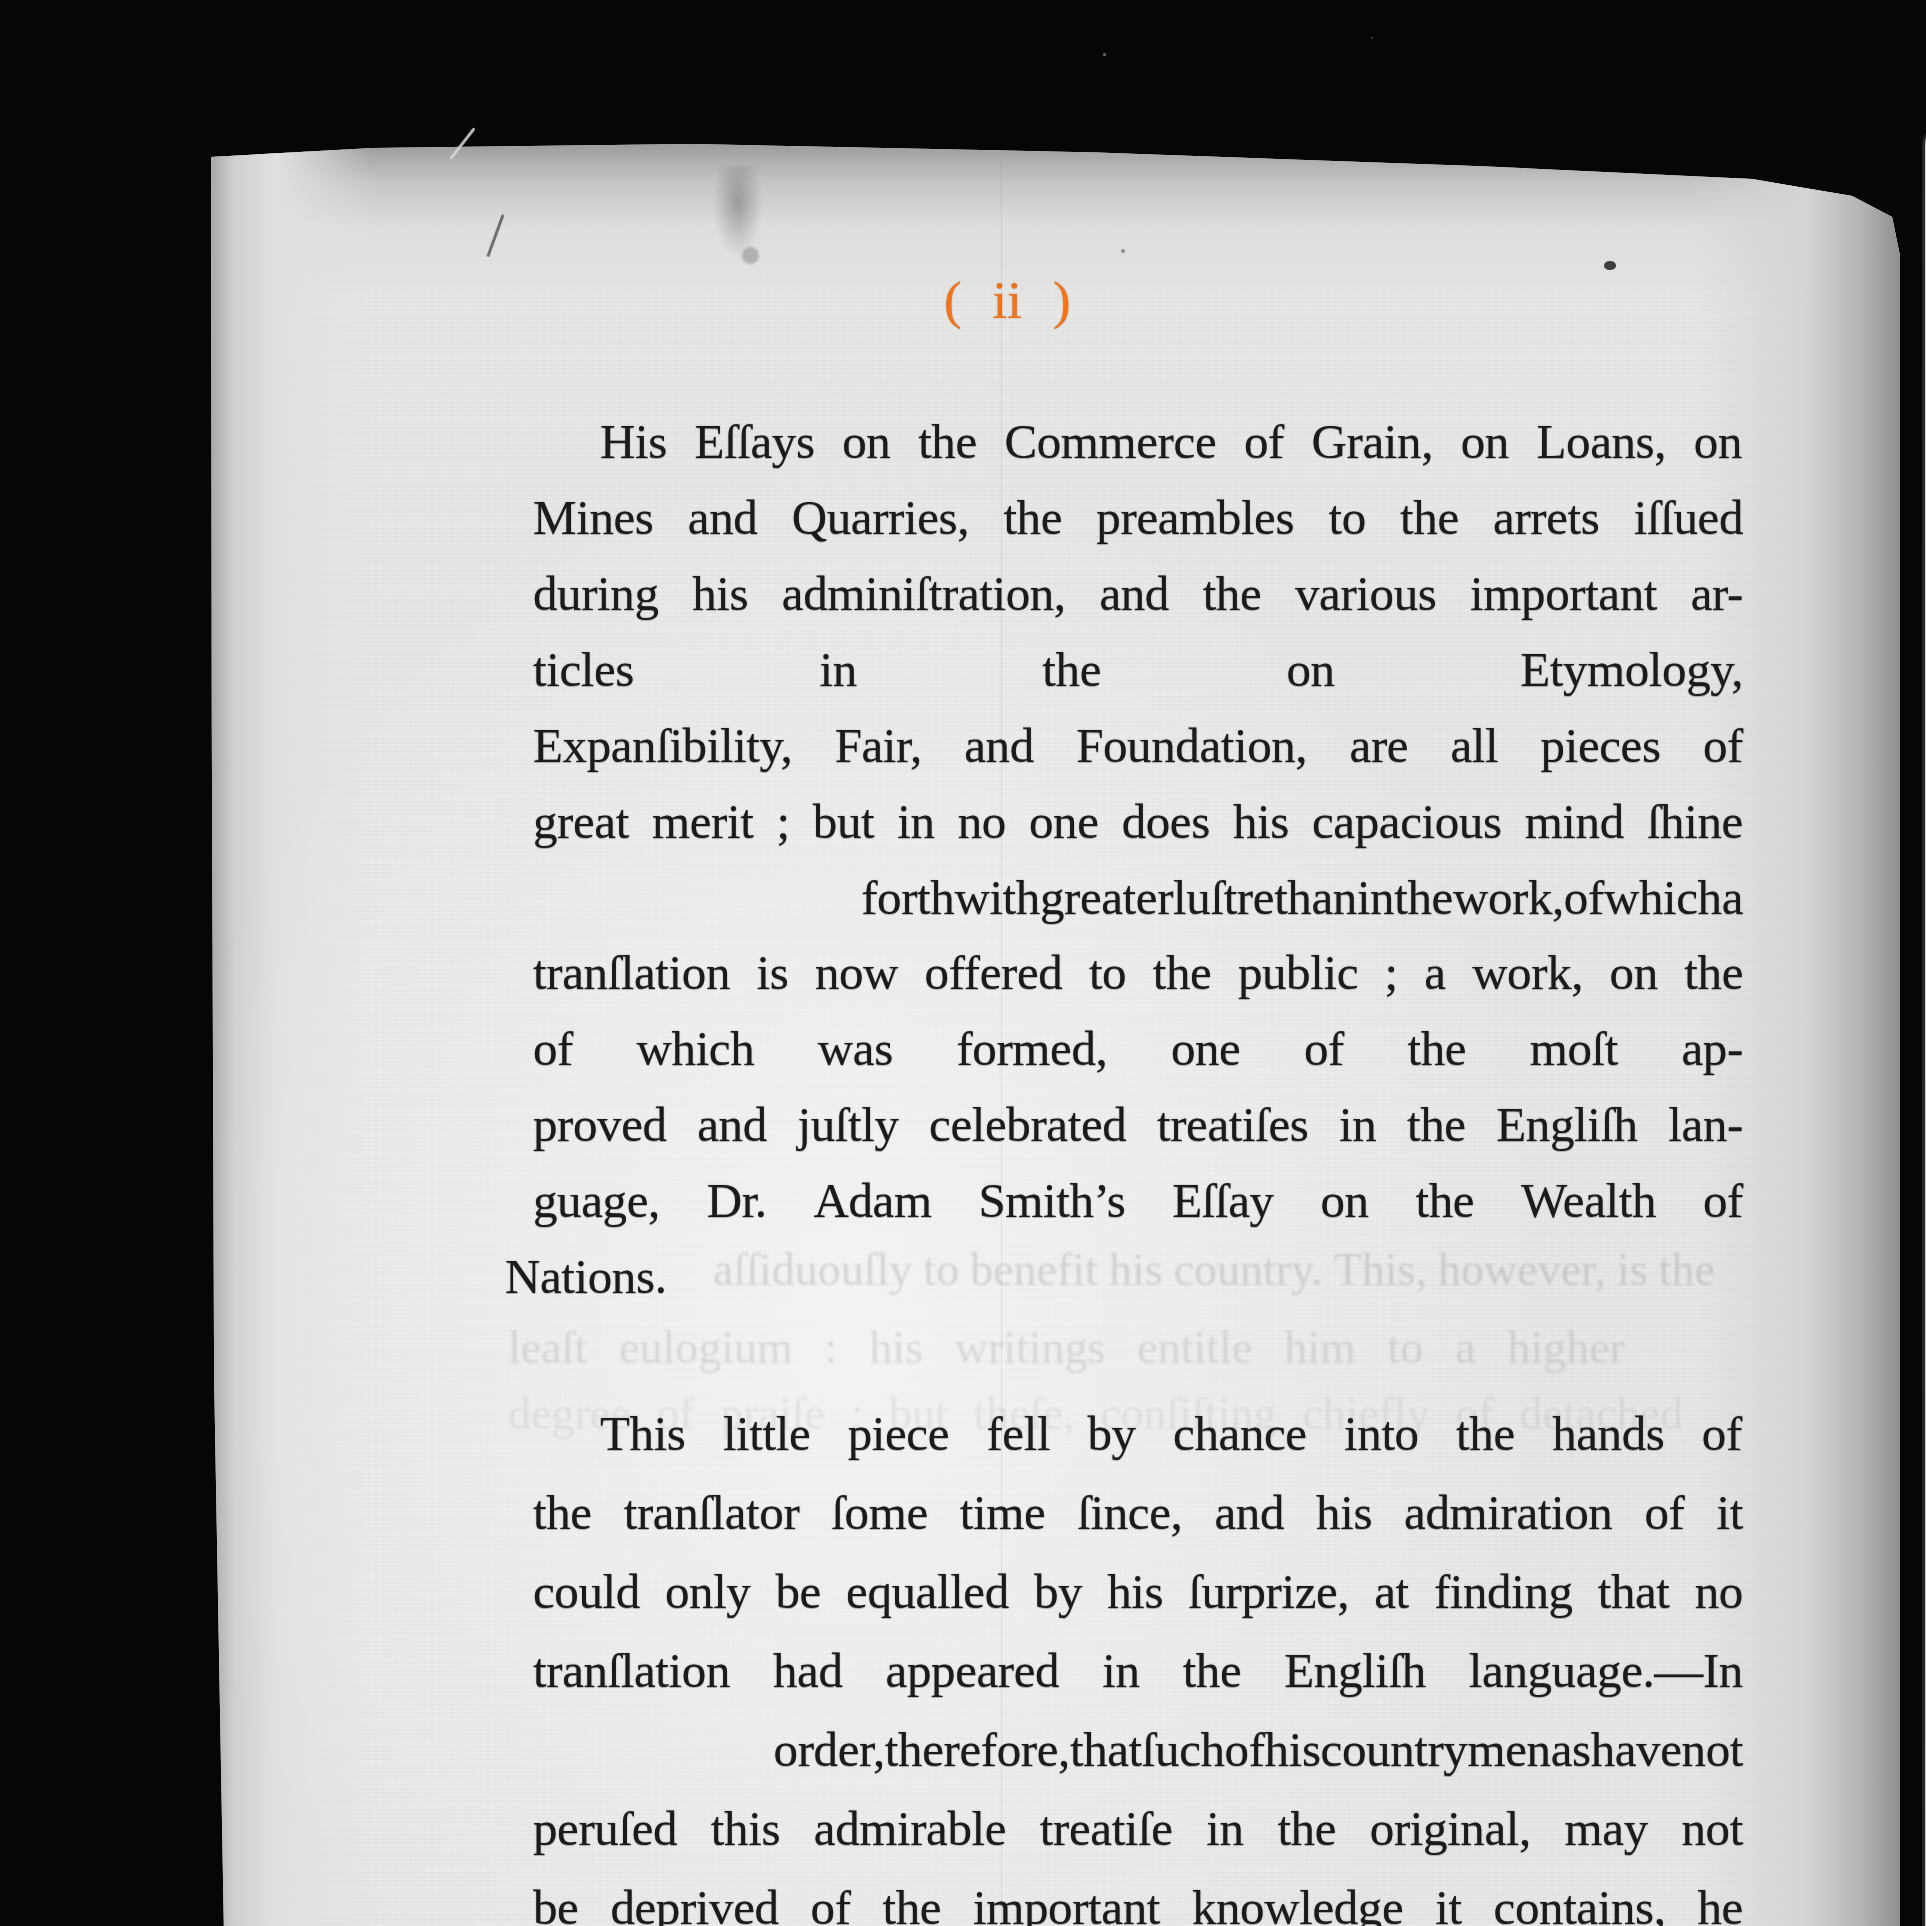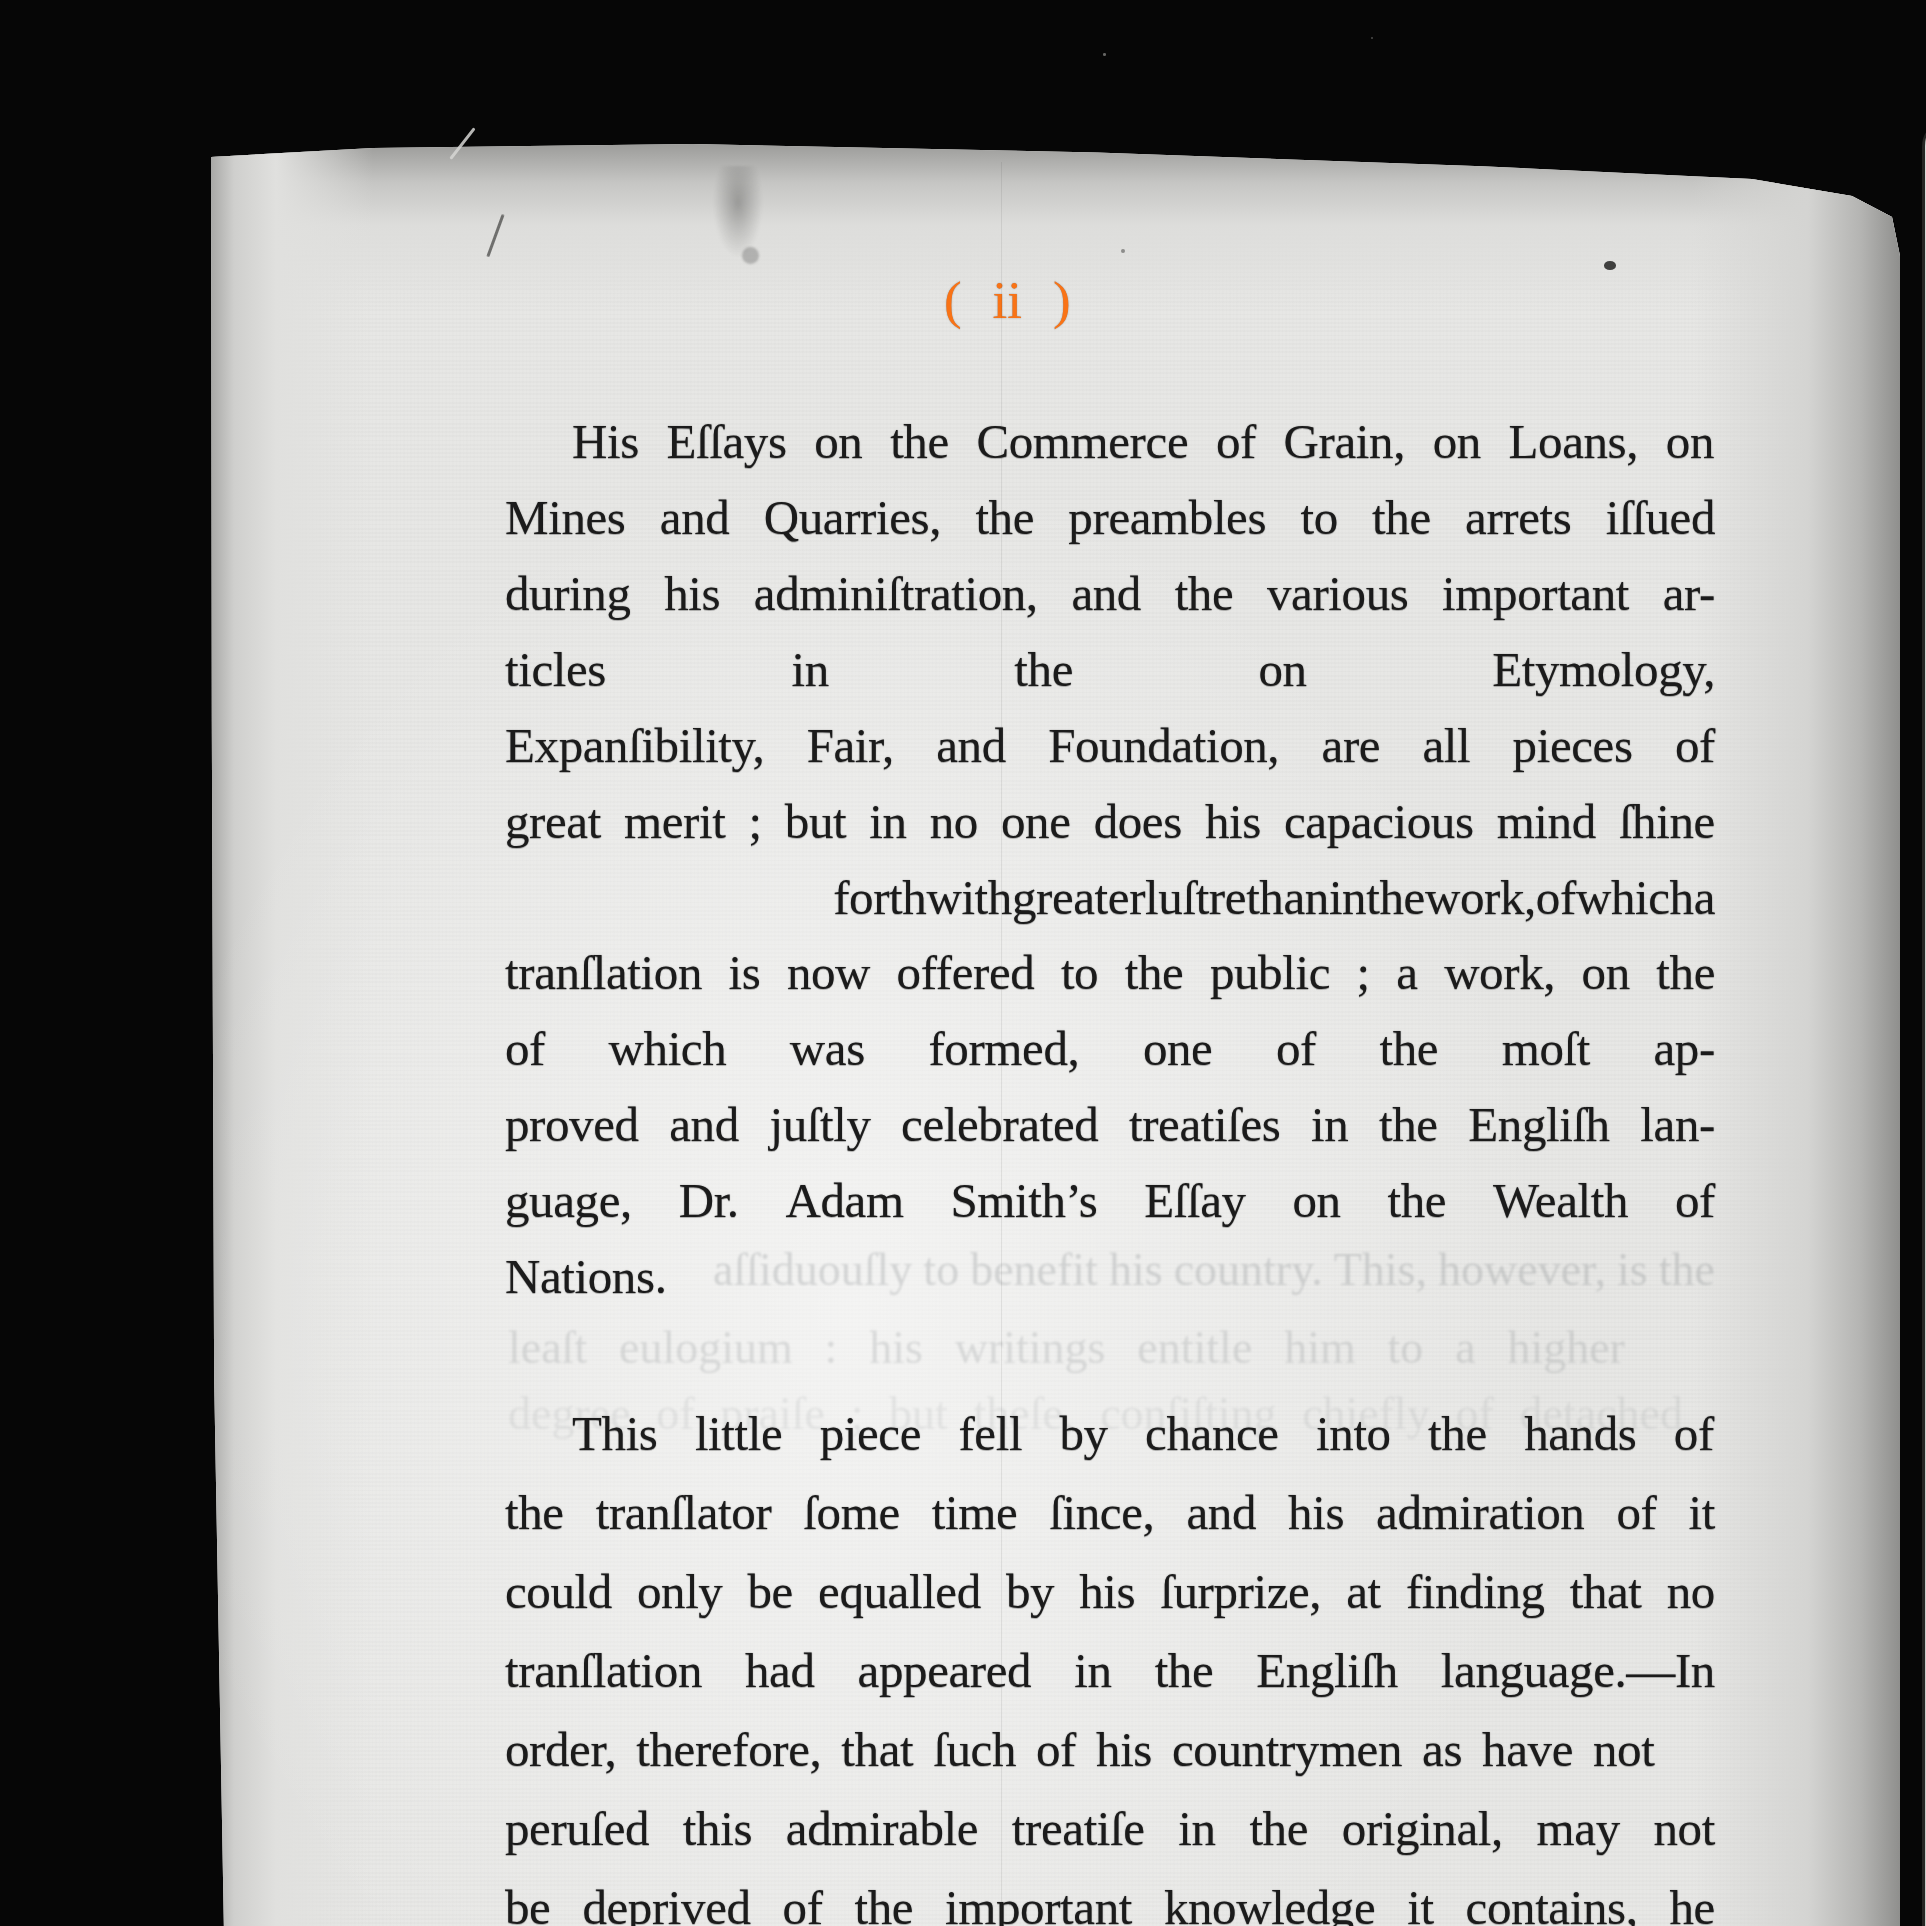--- a/index.html
+++ b/index.html
@@ -23,21 +23,21 @@
   
   .fore-edge{position:absolute;left:1922px;top:129px;width:25.4px;height:2806px;
     background:linear-gradient(180deg,#dadad8,#cdcdcb 55%,#b9b9b7),
                linear-gradient(90deg,rgba(0,0,0,0) 52%,rgba(0,0,0,.18) 58%,rgba(0,0,0,0) 66%);
     background-blend-mode:multiply;
     border-left:3.9px solid #262624;border-radius:10px 1.5px 1.5px 0.8px / 17.7px 2.3px 2.3px 0.8px;}
   
   .t-line{position:absolute;left:505px;width:1210px;height:77px;
     font-size:49px;line-height:1.5;color:#1b1b1b;letter-spacing:-0.4px;
     text-shadow:0 0 1.2px rgba(22,22,22,.5),0 0.8px 0.4px rgba(22,22,22,.22);}
-  .just{display:flex;justify-content:space-between;}
+  .just{display:flex;justify-content:space-between;margin-left:28px;}
   .indent{padding-left:67px;width:1142px;}
   .folio{position:absolute;left:944px;top:270px;width:424px;text-align:left;
     font-size:53px;color:#f97316;word-spacing:17.7px;
     text-shadow:0 0 1.2px rgba(22,22,22,.5);}
   
   .ghost{position:absolute;font-size:46px;color:#646a6e;filter:blur(1.2px);
     letter-spacing:0;height:65px;}
   
   .mark{position:absolute;}
   .white-scratch{left:461px;top:124px;width:2.7px;height:39px;background:#d6d6d4;
@@ -265,21 +265,21 @@
     </div>
   <div class="t-line just" style="top: 1634px; display: flex; justify-content: space-between;">
       <span>tranſlation</span>
       <span>had</span>
       <span>appeared</span>
       <span>in</span>
       <span>the</span>
       <span>Engliſh</span>
       <span>language.—In</span>
     </div>
-  <div class="t-line just" style="top: 1713px; display: flex; justify-content: flex-start; gap: 20px;">
+  <div class="t-line just" style="top: 1713px; display: flex; justify-content: flex-end;">
       <span>order,</span>
       <span>therefore,</span>
       <span>that</span>
       <span>ſuch</span>
       <span>of</span>
       <span>his</span>
       <span>countrymen</span>
       <span>as</span>
       <span>have</span>
       <span>not</span>

